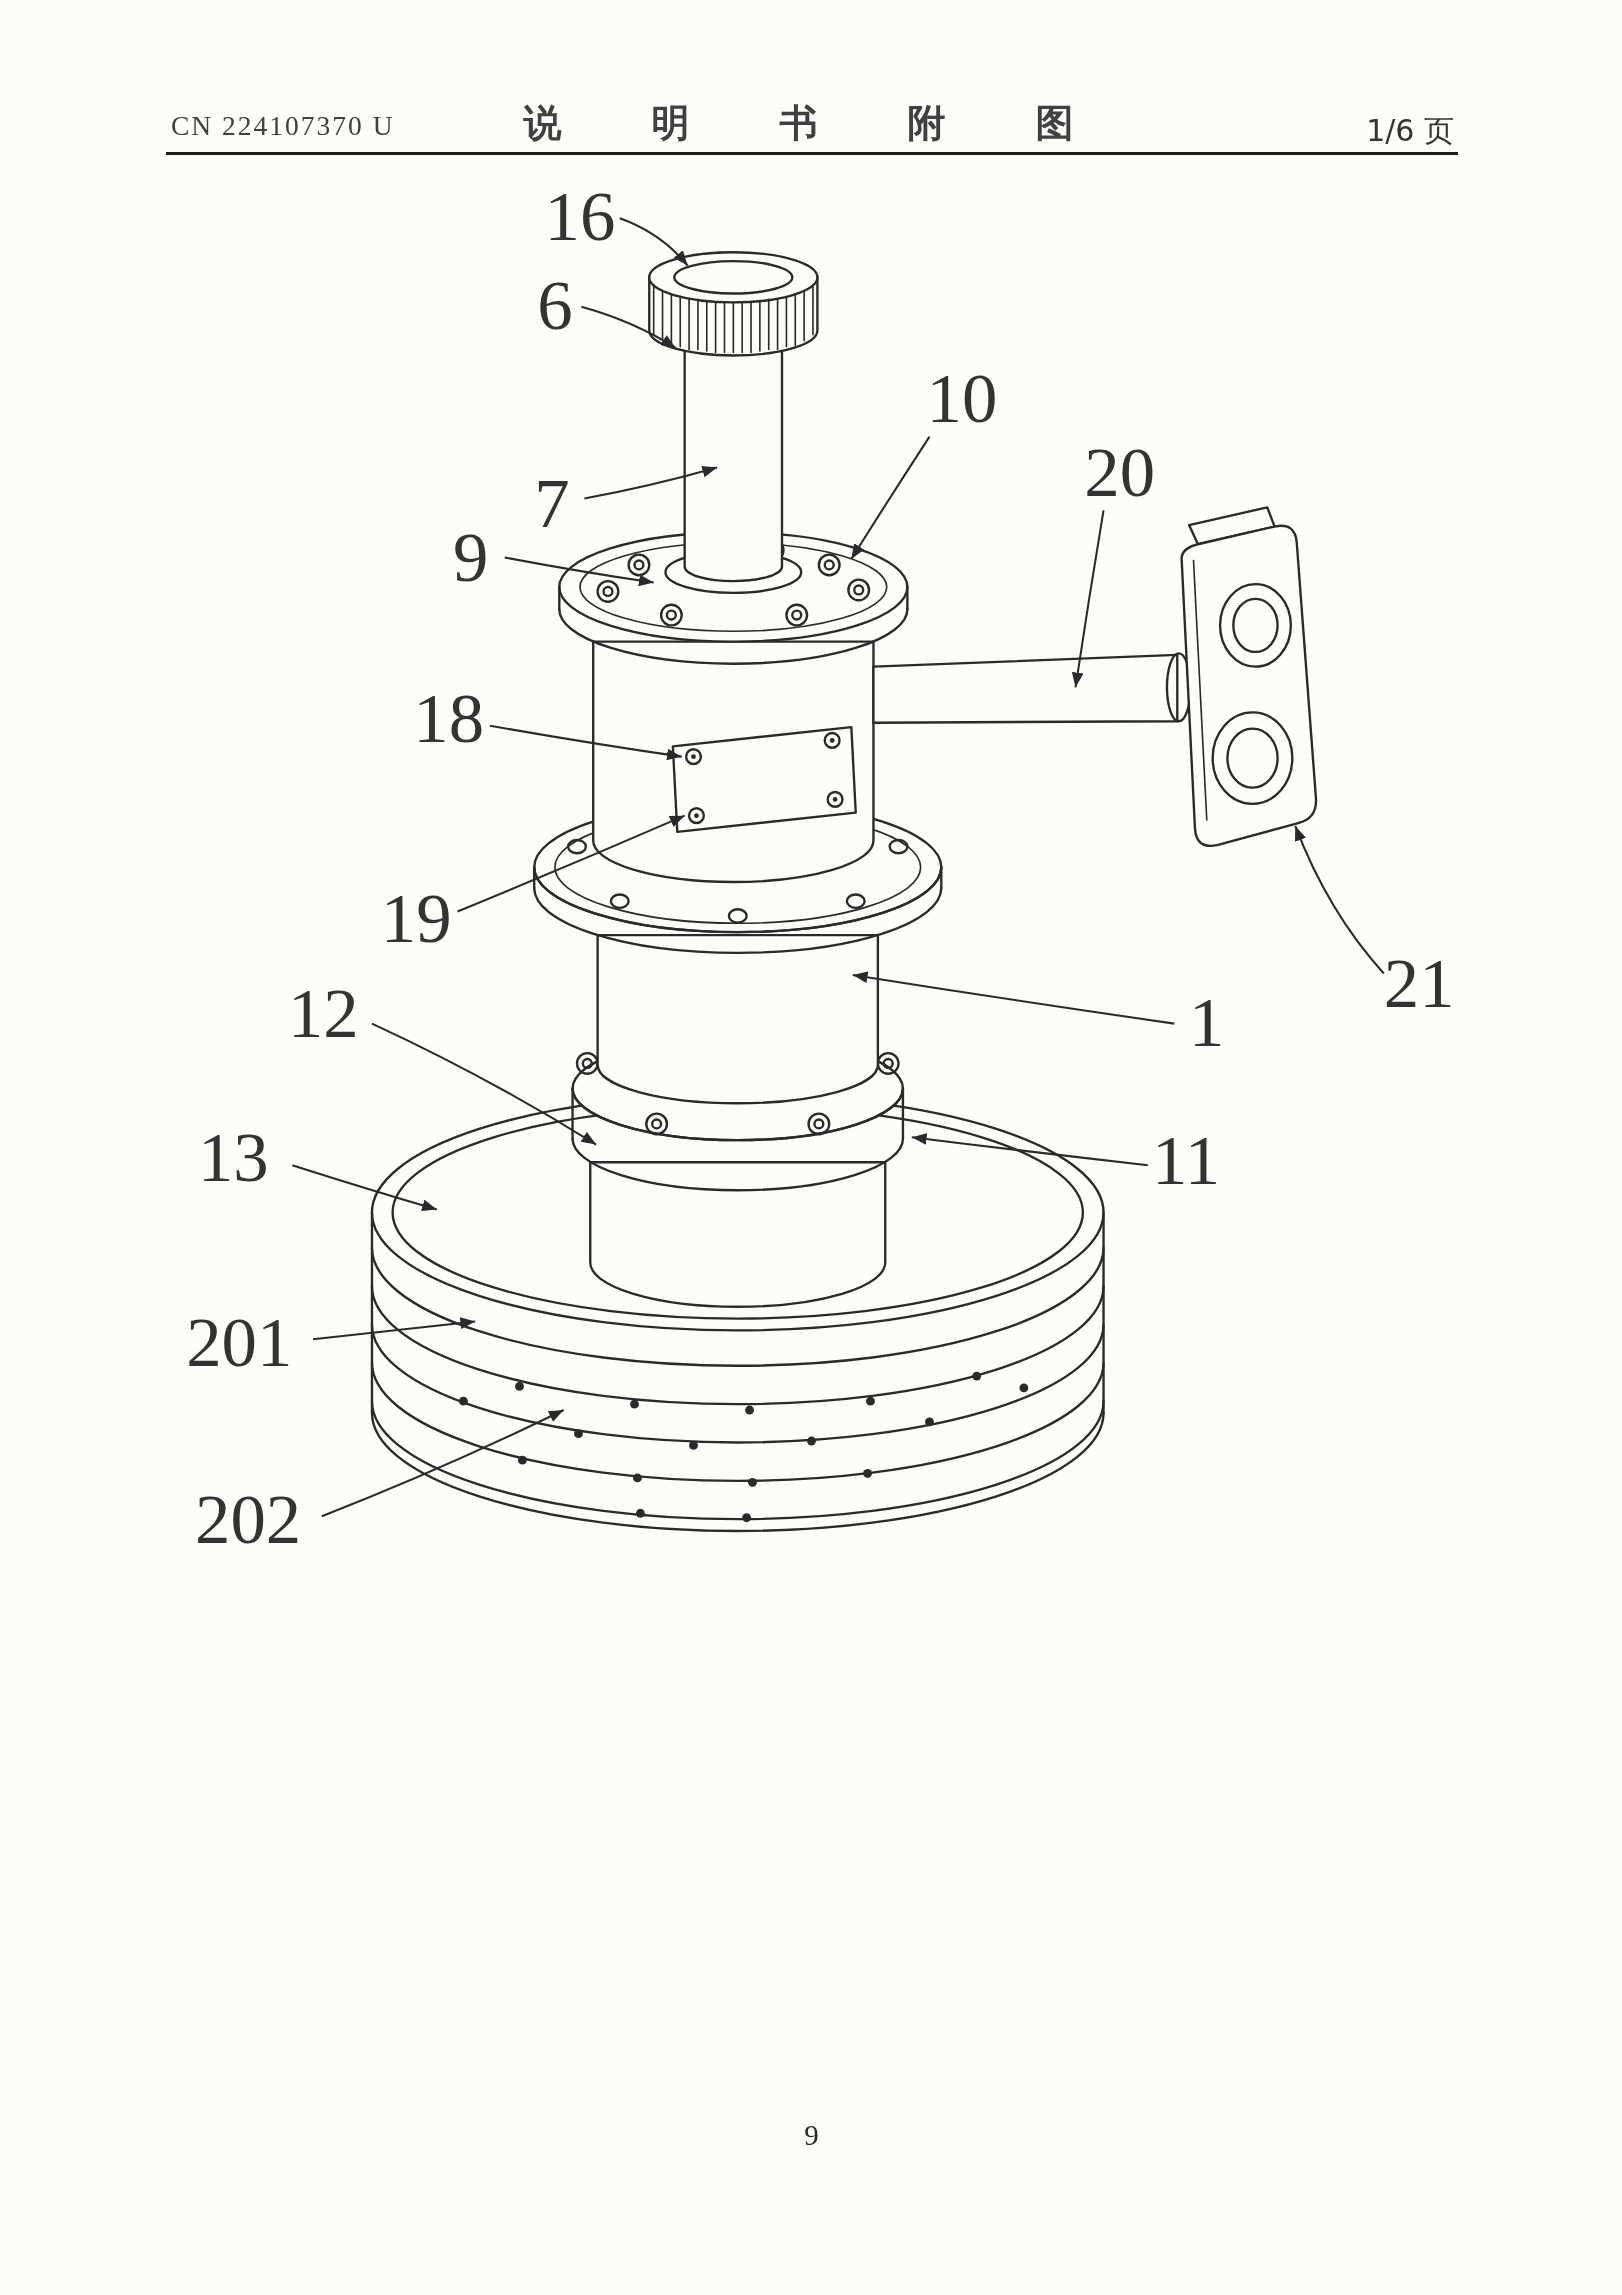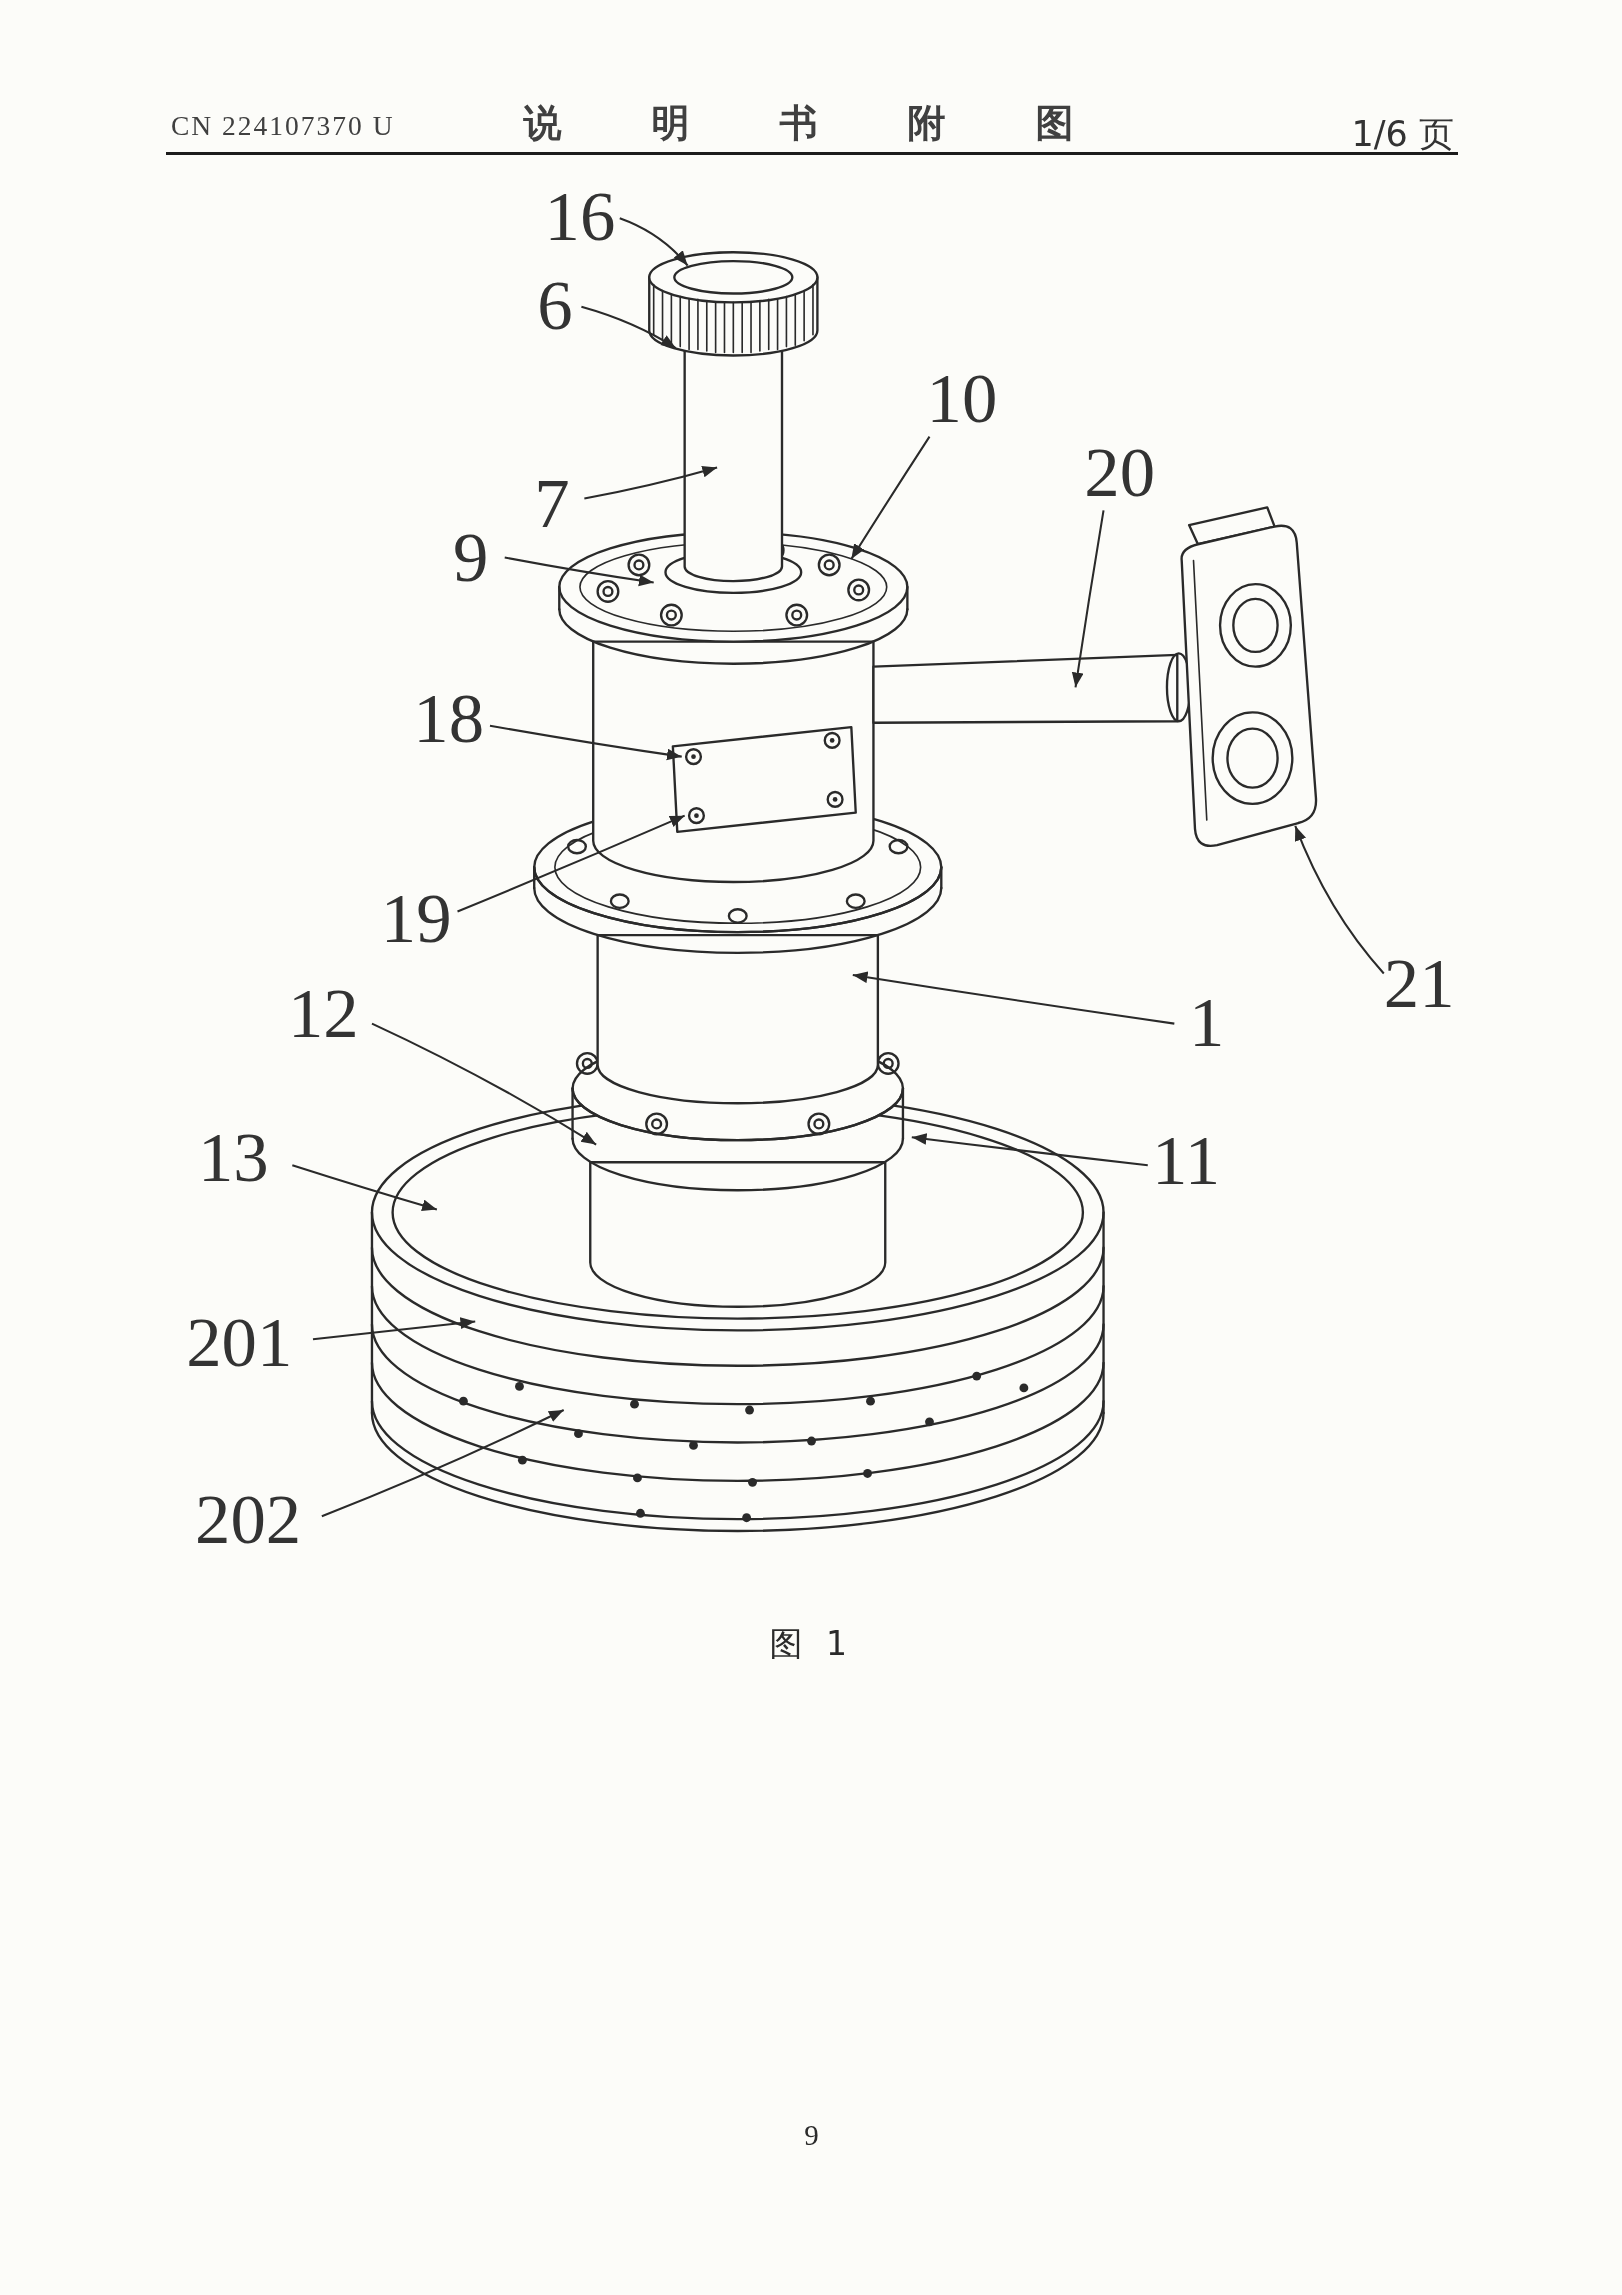--- a/index.html
+++ b/index.html
@@ -35,21 +35,21 @@
     font-size: 38px;
     font-weight: 700;
     letter-spacing: 26px;
     color: #404040;
     font-family: "DejaVu Sans", sans-serif;
   }
   .header-right {
     position: absolute;
     right: 169px;
     top: 111px;
-    font-size: 35px;
+    font-size: 30px;
     color: #333;
     font-family: "DejaVu Sans", sans-serif;
   }
   .header-rule {
     position: absolute;
     left: 166px;
     top: 152px;
     width: 1292px;
     height: 2.6px;
     background: #1c1c1c;
@@ -298,17 +298,16 @@
       <text class="ref" x="219" y="703">12</text>
       <text class="ref" x="158" y="801">13</text>
       <text class="ref" x="162" y="926">201</text>
       <text class="ref" x="168" y="1046">202</text>
       <text class="ref" x="818" y="709">1</text>
       <text class="ref" x="804" y="803">11</text>
       <text class="ref" x="962" y="683">21</text>
     </g>
   </svg>
 
-  <div class="figure-caption">图 1</div>
   <div class="page-number">9</div>
 
 </div>
 
 
 </body></html>

